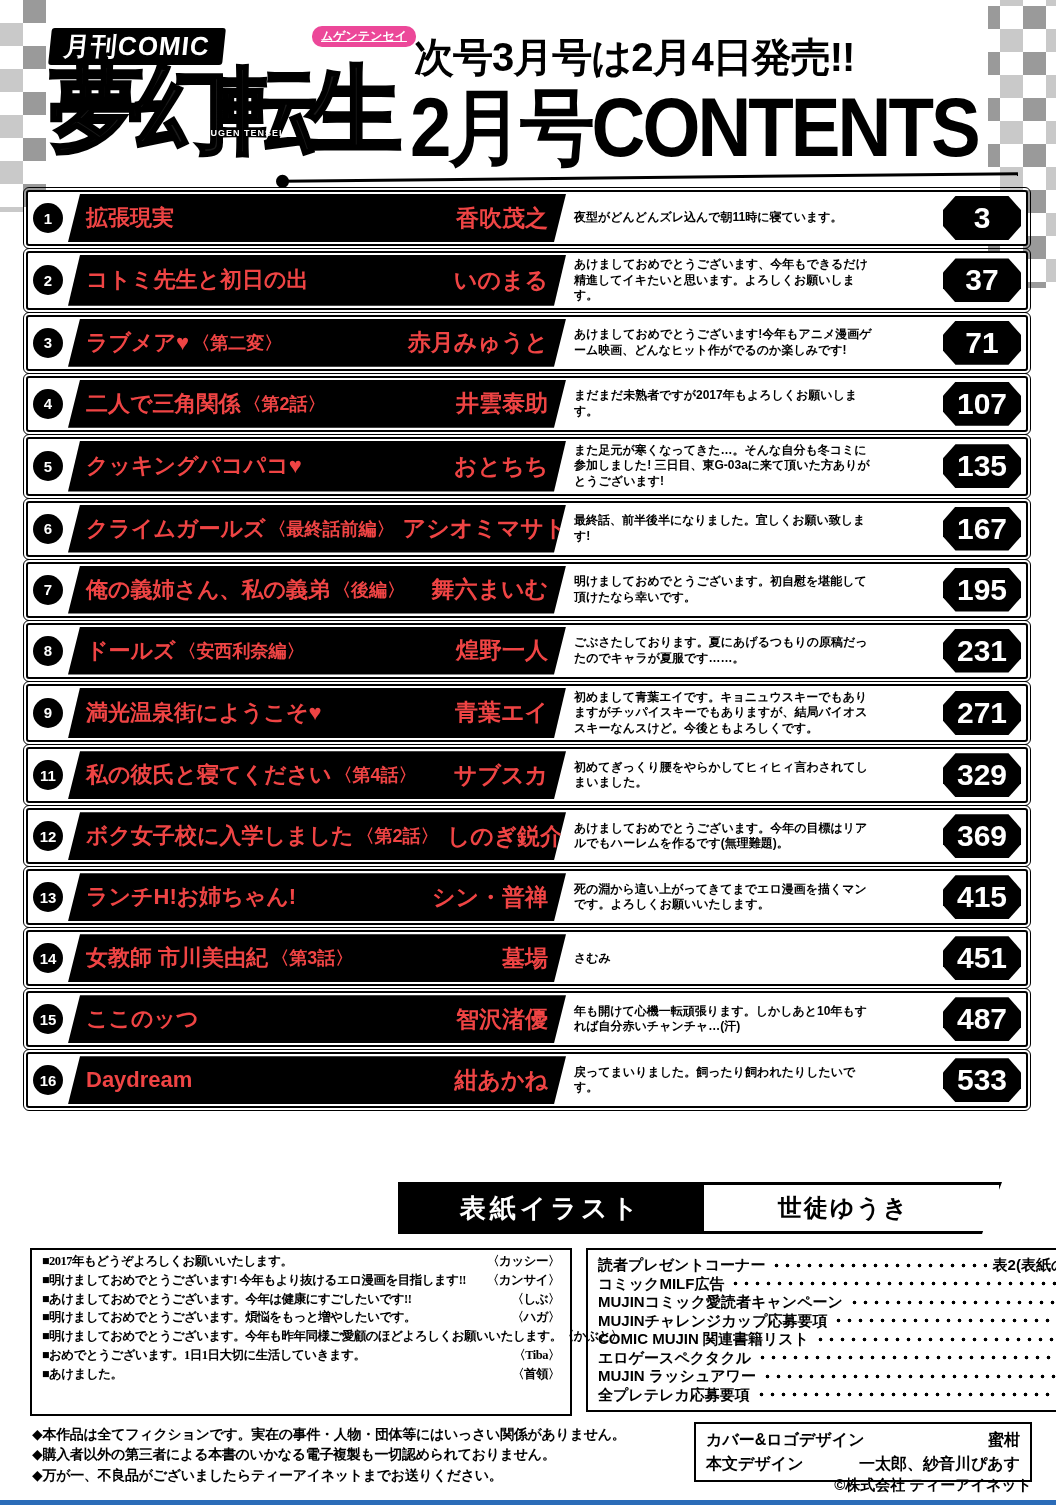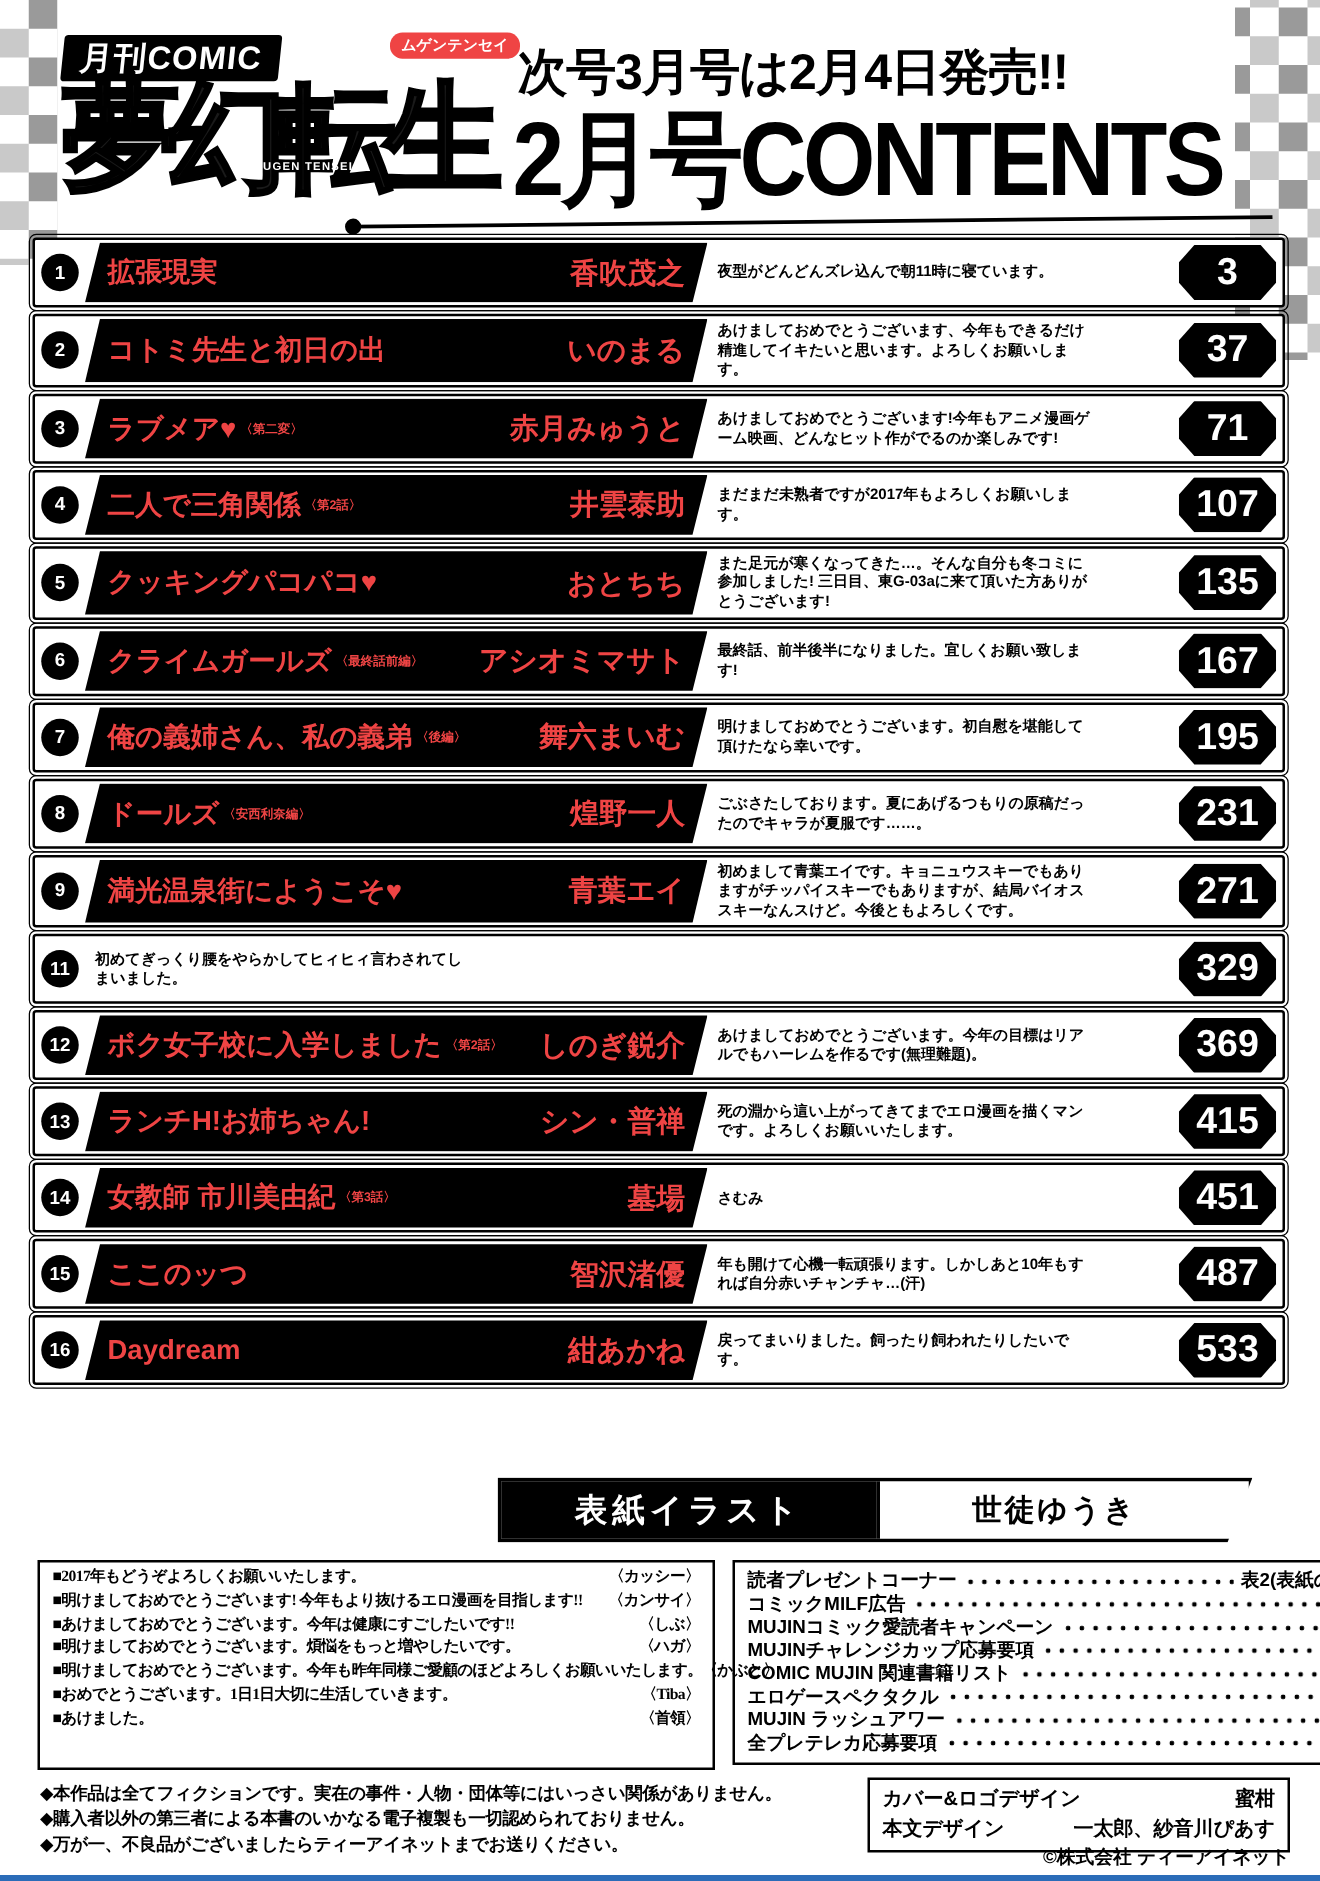--- a/index.html
+++ b/index.html
@@ -12,22 +12,22 @@
     background-size:46px 46px;}
   .checker-left{left:0;width:46px;height:212px;}
   .checker-right{right:0;width:68px;height:288px;background-position:12px 6px;}
 
   
   .logo-block{position:absolute;left:50px;top:28px;z-index:2;width:370px;}
   .logo-comic{display:inline-block;background:#000;color:#fff;font-weight:bold;font-size:26px;
     padding:1px 14px;border-radius:3px;transform:skewX(-6deg);letter-spacing:1px;}
   .logo-kanji{font-size:94px;font-weight:bold;line-height:1.05;letter-spacing:-8px;margin-top:-4px;
     -webkit-text-stroke:3px #000;color:#1a1a1a;white-space:nowrap;}
-  .logo-furigana{position:absolute;left:262px;top:-2px;background:#ef4444;color:#fff;border-radius:10px;
-    font-size:12px;font-weight:bold;padding:2px 9px;white-space:nowrap;}
+  .logo-furigana{position:absolute;left:262px;top:-2px;background:#ec4899;color:#fff;border-radius:10px;
+    font-size:12px;font-weight:bold;padding:2px 9px;white-space:nowrap;text-decoration:underline;}
   .logo-romaji{position:absolute;left:152px;top:100px;color:#fff;font-size:9px;font-weight:bold;
     letter-spacing:1px;z-index:3;white-space:nowrap;}
   .next-issue{position:absolute;left:414px;top:30px;font-size:40px;font-weight:bold;
     letter-spacing:-1px;z-index:2;white-space:nowrap;}
   .contents-title{position:absolute;left:410px;top:72px;font-size:76px;font-weight:bold;
     letter-spacing:-3px;transform:scale(0.98,1.1);transform-origin:left top;z-index:2;white-space:nowrap;}
   .contents-underline{position:absolute;left:282px;top:176px;width:736px;height:3px;background:#000;
     transform:rotate(-0.6deg);z-index:2;}
   .contents-underline::before{content:"";position:absolute;left:-6px;top:-5px;width:13px;height:13px;
     border-radius:50%;background:#000;}
@@ -35,21 +35,21 @@
   
   .toc{position:absolute;left:26px;top:190px;width:1002px;z-index:1;}
   .toc-row{display:flex;align-items:stretch;min-height:48px;background:#fff;border:2px solid #000;
     border-radius:3px;outline:1px solid #000;outline-offset:2px;margin-bottom:5px;padding:2px;}
   .row-num{flex:none;width:30px;height:30px;border-radius:50%;background:#000;color:#fff;
     font-weight:bold;font-size:15px;display:flex;align-items:center;justify-content:center;
     align-self:center;margin:0 5px 0 3px;}
   .row-titlebar{flex:none;width:498px;background:#000;color:#ef4444;display:flex;align-items:center;
     clip-path:polygon(12px 0,100% 0,calc(100% - 12px) 100%,0 100%);padding:0 18px;box-sizing:border-box;}
   .row-title{font-size:22px;font-weight:bold;white-space:nowrap;}
-  .row-subtitle{font-size:10px;font-weight:bold;margin-left:3px;white-space:nowrap;}
+  .row-subtitle{font-size:18px;font-weight:bold;margin-left:3px;white-space:nowrap;}
   .row-subtitle:empty{display:none;}
   .row-author{font-size:23px;font-weight:bold;margin-left:auto;padding-left:8px;white-space:nowrap;}
   .row-comment{flex:1;align-self:center;font-size:12px;line-height:1.3;font-weight:bold;
     padding:2px 8px;max-width:300px;}
   .row-page{flex:none;width:78px;min-height:44px;align-self:center;margin-left:auto;margin-right:3px;
     background:#000;color:#fff;display:flex;align-items:center;justify-content:center;
     font-size:30px;font-weight:bold;
     clip-path:polygon(16% 0,84% 0,100% 32%,100% 68%,84% 100%,16% 100%,0 68%,0 32%);}
 
   
@@ -205,20 +205,25 @@
 
         <span class="row-author">青葉エイ</span>
       </div>
       <div class="row-comment">初めまして青葉エイです。キョニュウスキーでもありますがチッパイスキーでもありますが、結局バイオススキーなんスけど。今後ともよろしくです。</div>
       <div class="row-page">271</div>
     </div>
 
 
     <div class="toc-row">
       <div class="row-num">11</div>
+      <div class="row-titlebar">
+        <span class="row-title">私の彼氏と寝てください</span>
+        <span class="row-subtitle">〈第4話〉</span>
+        <span class="row-author">サブスカ</span>
+      </div>
       <div class="row-comment">初めてぎっくり腰をやらかしてヒィヒィ言わされてしまいました。</div>
       <div class="row-page">329</div>
     </div>
 
     <div class="toc-row">
       <div class="row-num">12</div>
       <div class="row-titlebar">
         <span class="row-title">ボク女子校に入学しました</span>
         <span class="row-subtitle">〈第2話〉</span>
         <span class="row-author">しのぎ鋭介</span>

